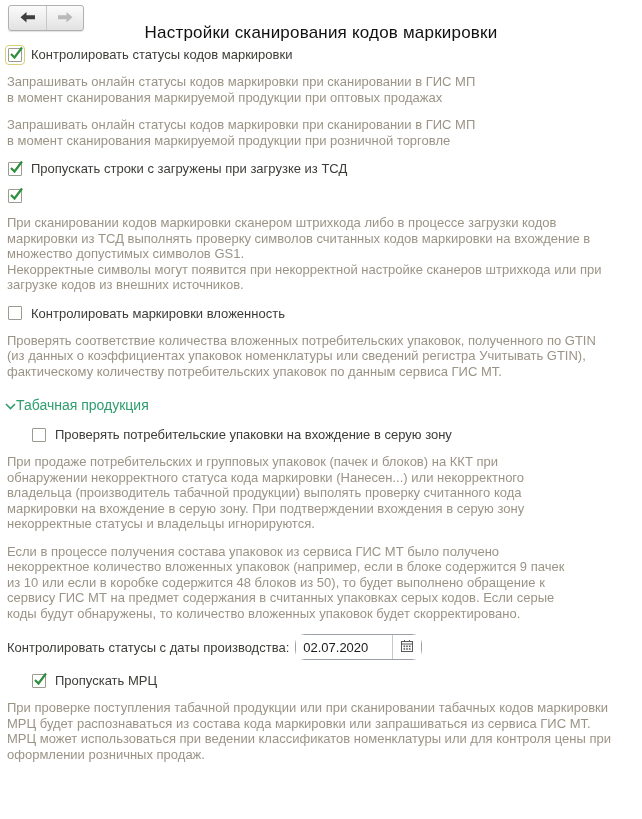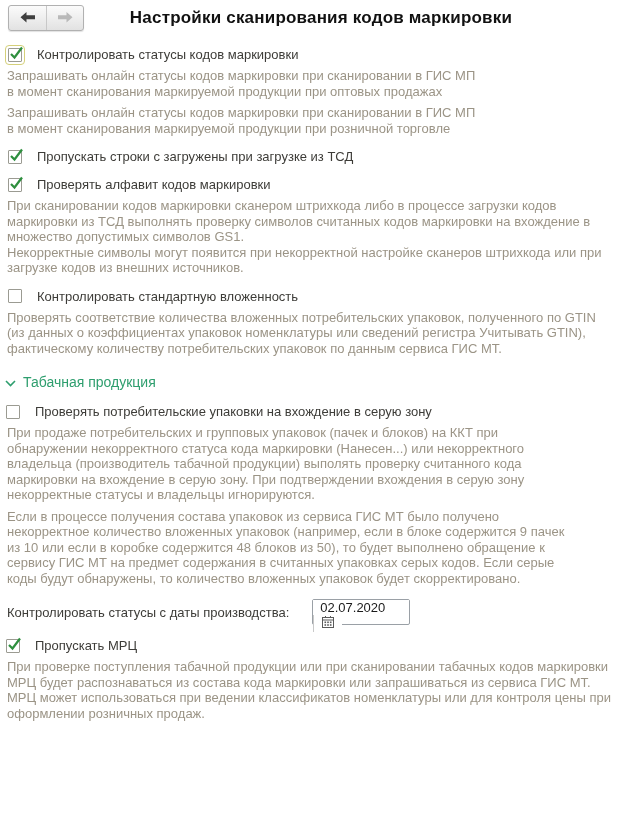--- a/index.html
+++ b/index.html
@@ -18,55 +18,55 @@
     border:1px solid #b1b1b1; border-radius:3px; overflow:hidden;
     background:linear-gradient(#fbfbfb,#e2e2e2);
     box-shadow:0 1px 1px rgba(0,0,0,0.12);
   }
   .nav button {
     width:37px; height:24px; border:none; background:transparent;
     display:flex; align-items:center; justify-content:center; cursor:pointer; padding:0;
   }
   .nav button + button { border-left:1px solid #c8c8c8; }
   h1 {
-    margin:0; text-align:center; font-size:17px; font-weight:bold;
+    margin:15px; text-align:center; font-size:17px; font-weight:normal;
     color:#111; letter-spacing:0.2px;
   }
 
   
-  .cb-row { display:flex; align-items:center; gap:15px; margin:13px 0 0 8px; }
-  .cb-row.indent { margin-left:6px; }
+  .cb-row { display:flex; align-items:center; gap:9px; margin:13px 0 0 8px; }
+  .cb-row.indent { margin-left:32px; }
   .checkbox {
     position:relative; width:14px; height:14px; flex:none;
     border:1px solid #9b9b92; background:#fff; border-radius:1px; cursor:pointer;
   }
   .checkbox .check { position:absolute; left:-1px; top:-4px; display:none; }
   .checkbox.checked .check { display:block; }
   .checkbox.focused { outline:1px solid #d5d07a; outline-offset:2px; }
   .cb-label { font-size:13px; color:#3d3c38; cursor:pointer; }
 
   
   .desc {
-    margin:6px 0 0 7px; font-size:13px; line-height:15.5px;
+    margin:12px 0 0 7px; font-size:13px; line-height:15.5px;
     color:#9b9486; white-space:pre-line;
   }
 
   
   .section-hdr {
-    display:flex; align-items:center; gap:7px;
+    display:flex; align-items:center; 
     margin:17px 8px 0 5px; cursor:pointer;
   }
   .section-title { font-size:14px; color:#2e9e6e; }
 
   
-  .date-row { display:flex; align-items:center; gap:23px; margin:13px 0 0 7px; }
+  .date-row { display:flex; align-items:center; gap:6px; margin:13px 0 0 7px; }
   .date-label { font-size:13px; color:#3d3c38; }
   .date-field {
     display:flex; align-items:stretch; height:26px;
-    border:1px solid #9aa0a6; border-radius:2px; background:#fff;flex-direction:column;
+    border:1px solid #9aa0a6; border-radius:10px; background:#fff;
   }
   .date-field input {
     border:none; outline:none; width:96px; padding:0 7px;
     font-family:"Liberation Sans", sans-serif; font-size:13px; color:#1a1a1a;
   }
   .cal-btn {
     width:29px; border:none; border-left:1px solid #c9c9c9; background:#fff;
     display:flex; align-items:center; justify-content:center; cursor:pointer; padding:0;
   }
 </style>
@@ -123,33 +123,32 @@
   </div>
 
   <div class="cb-row">
     <span class="checkbox checked">
       <span class="check">
         <svg width="17" height="17" viewBox="0 0 17 17">
             <polyline points="3,9 6.5,12.5 14,2.5" fill="none" stroke="#2e8f3e" stroke-width="2.2"></polyline>
           </svg>
       </span>
     </span>
-    <span class="cb-label">Проверять алфавит кодов маркировки</span>
   </div>
   <div class="desc">При сканировании кодов маркировки сканером штрихкода либо в процессе загрузки кодов
 маркировки из ТСД выполнять проверку символов считанных кодов маркировки на вхождение в
 множество допустимых символов GS1.
 Некорректные символы могут появится при некорректной настройке сканеров штрихкода или при
 загрузке кодов из внешних источников.</div>
 
   <div class="cb-row">
     <span class="checkbox">
       
     </span>
-    <span class="cb-label">Контролировать стандартную вложенность</span>
+    <span class="cb-label">Контролировать маркировки вложенность</span>
   </div>
   <div class="desc">Проверять соответствие количества вложенных потребительских упаковок, полученного по GTIN
 (из данных о коэффициентах упаковок номенклатуры или сведений регистра Учитывать GTIN),
 фактическому количеству потребительских упаковок по данным сервиса ГИС МТ.</div>
 
   <div class="section-hdr">
     <span>
       <svg width="11" height="7" viewBox="0 0 11 7">
           <polyline points="1,1 5.5,5.5 10,1" fill="none" stroke="#2e9e6e" stroke-width="1.6"></polyline>
         </svg>

